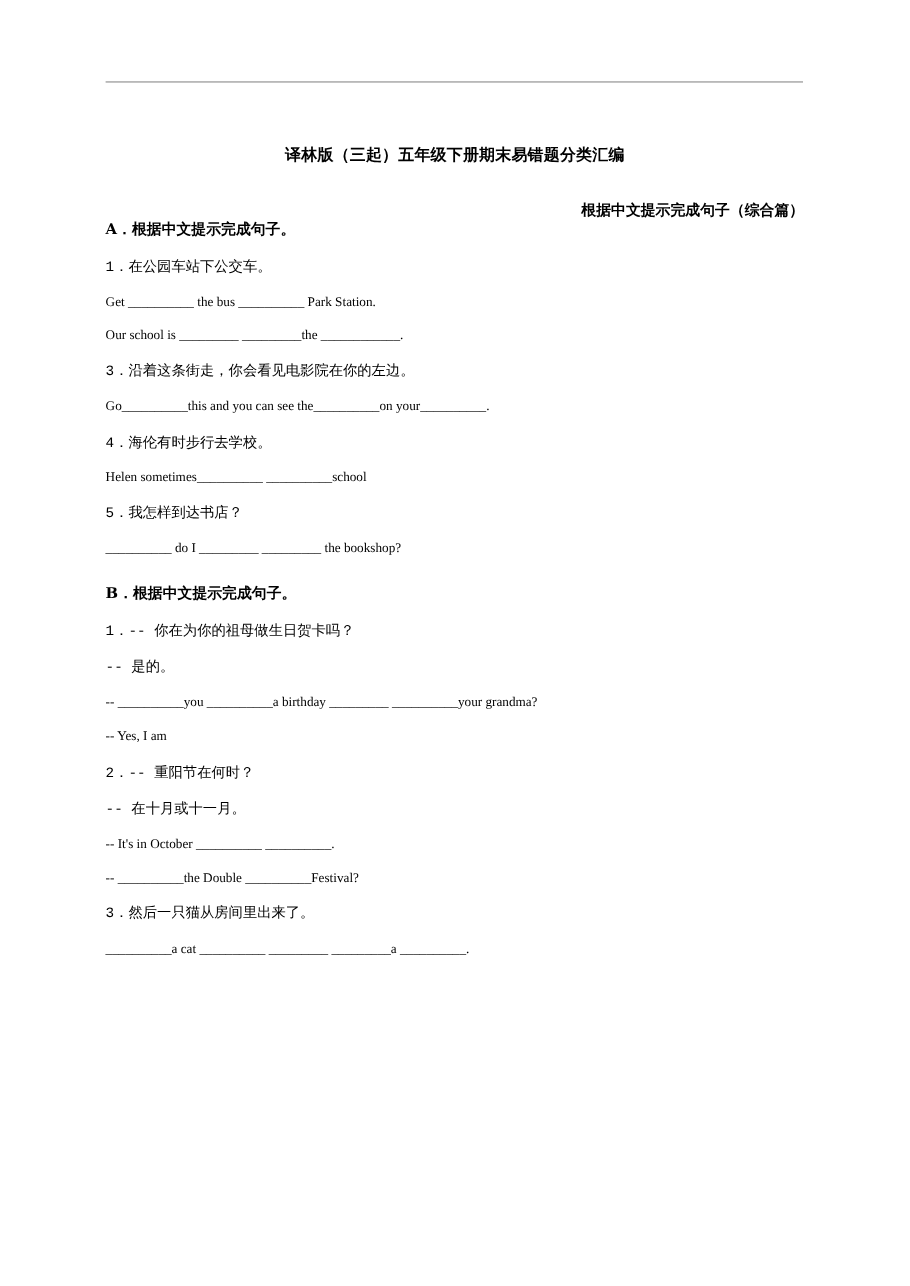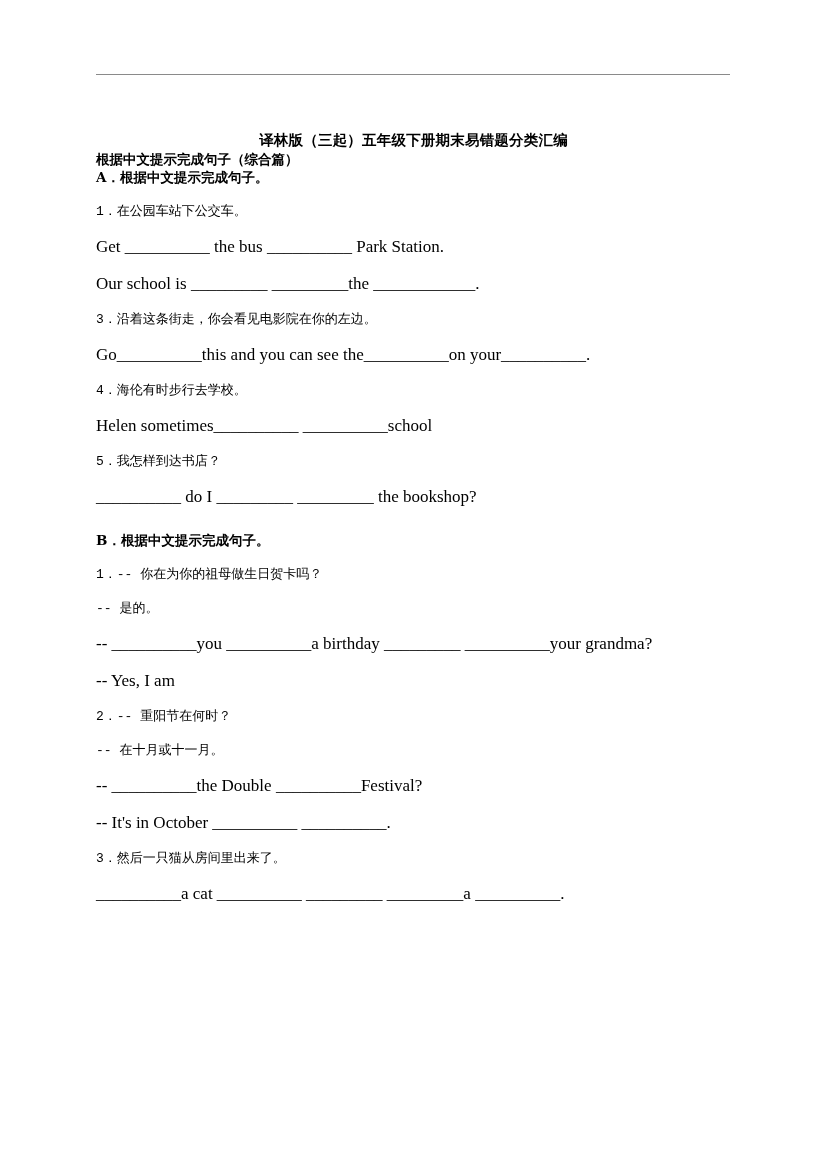--- a/index.html
+++ b/index.html
@@ -31,39 +31,39 @@
   }
   .doc-title {
     text-align: center;
     font-weight: bold;
     font-size: 14.5px;
     letter-spacing: 0.2px;
     margin-top: 56px;
     font-family: "DejaVu Serif", serif;
   }
   .doc-subtitle {
-    text-align: left;
+    text-align: right;
     font-weight: bold;
     font-size: 13.5px;
-    margin-top: 1px;
+    margin-top: 32px;
     font-family: "DejaVu Serif", serif;
   }
   .section-head {
     font-weight: bold;
     font-size: 13.5px;
     font-family: "DejaVu Serif", serif;
   }
   .q-line {
     font-size: 13px;
     margin-top: 17px;
     font-family: Liberation Mono, monospace;
     line-height: 1.3;
   }
   .a-line {
-    font-size: 17px;
+    font-size: 12px;
     margin-top: 15px;
     font-family: "Liberation Serif", serif;
     line-height: 1.3;
     white-space: pre-wrap;
   }
   .gap {
     height: 24px;
   }
 </style>
 </head>
@@ -96,19 +96,19 @@
 
   <div class="section-head">B．根据中文提示完成句子。</div>
 
   <div class="q-line">1．-- 你在为你的祖母做生日贺卡吗？</div>
   <div class="q-line">-- 是的。</div>
   <div class="a-line">-- __________you __________a birthday _________ __________your grandma?</div>
   <div class="a-line">-- Yes, I am</div>
 
   <div class="q-line">2．-- 重阳节在何时？</div>
   <div class="q-line">-- 在十月或十一月。</div>
+  <div class="a-line">-- It's in October __________ __________.</div>
   <div class="a-line">-- __________the Double __________Festival?</div>
-  <div class="a-line">-- It's in October __________ __________.</div>
 
   <div class="q-line">3．然后一只猫从房间里出来了。</div>
   <div class="a-line">__________a cat __________ _________ _________a __________.</div>
 
 </div>
 
 </body></html>

